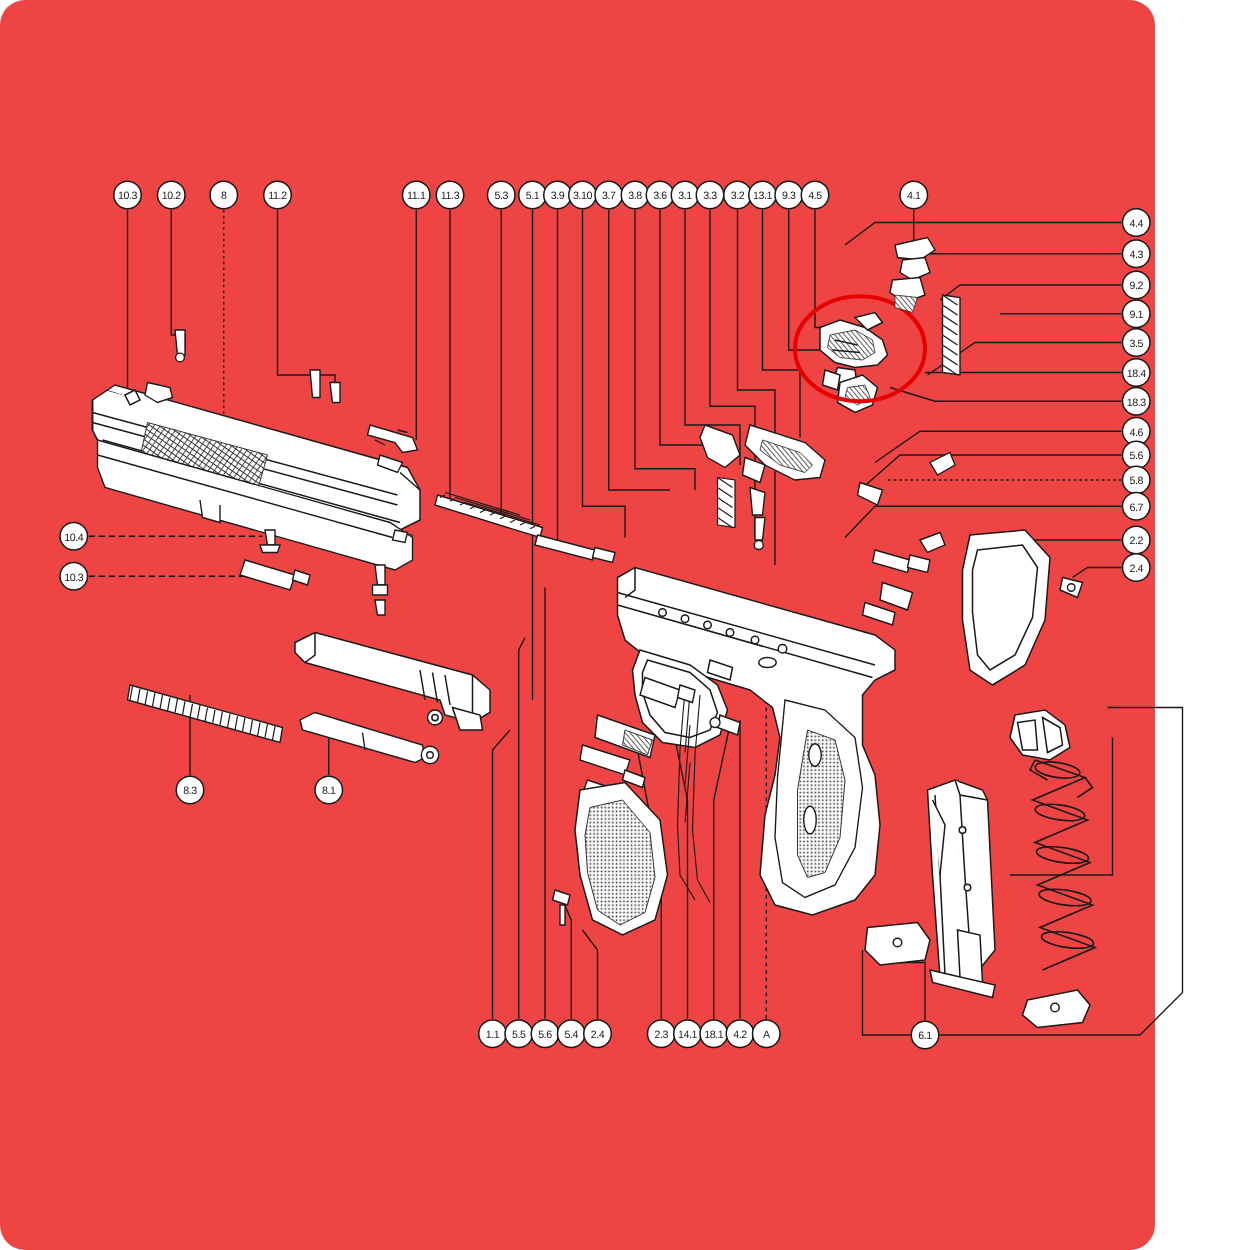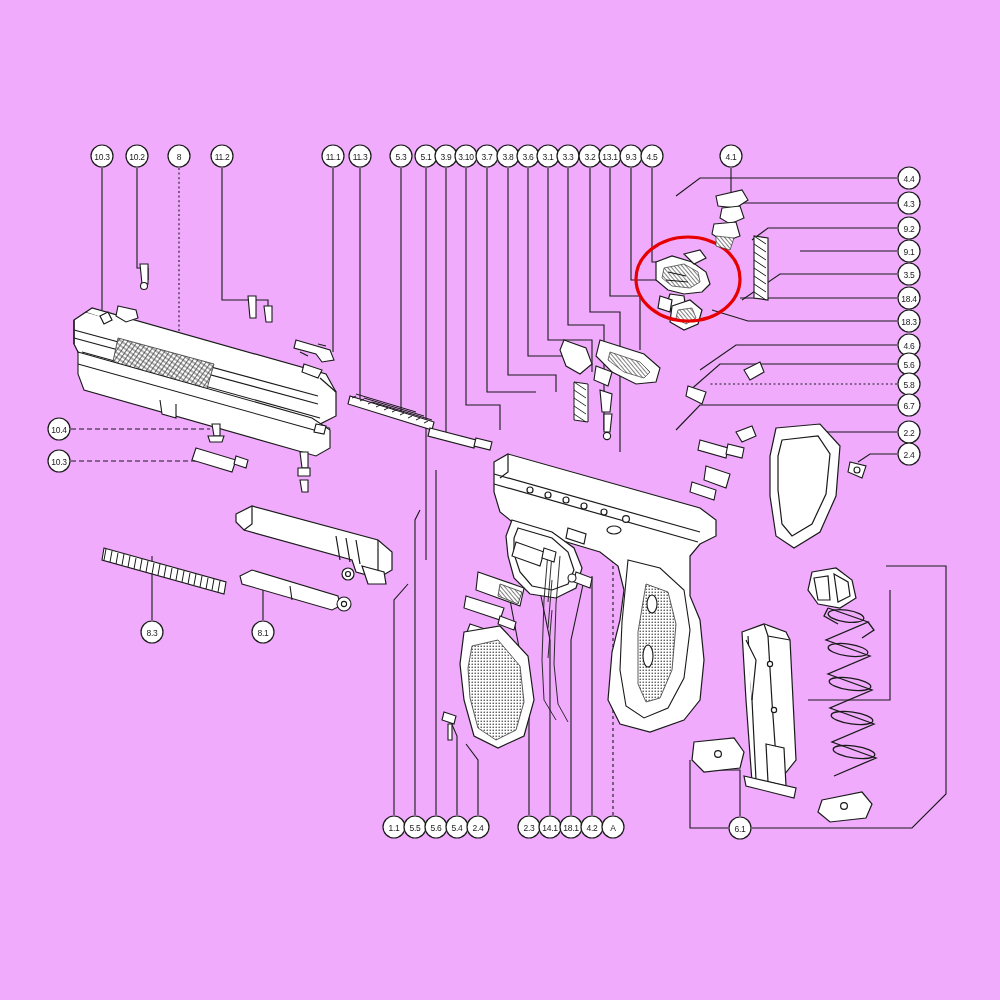--- a/index.html
+++ b/index.html
@@ -1,19 +1,19 @@
 <!DOCTYPE html>
 <html><head>
 <meta charset="utf-8">
 <title>Exploded Parts Diagram</title>
 <style>
   html,body{margin:0;padding:0;background:#ffffff;}
   body{width:1000px;height:1000px;overflow:hidden;
        font-family:"Liberation Sans", sans-serif;}
-  #stage{position:relative;width:1000px;height:1000px;background:#f0abfc;}
+  #stage{position:relative;width:924px;height:1000px;background:#ef4444;border-radius:20px;}
   #stage svg{position:absolute;top:0;left:0;width:1000px;height:1000px;}
   .callout-text{font-family:"Liberation Sans", sans-serif;font-size:8.5px;
                 fill:#1a1a1a;text-anchor:middle;dominant-baseline:central;
                 letter-spacing:-0.3px;}
 </style>
 </head>
 <body>
 
 <div id="stage">
 <svg viewBox="0 0 1000 1000" xmlns="http://www.w3.org/2000/svg">

